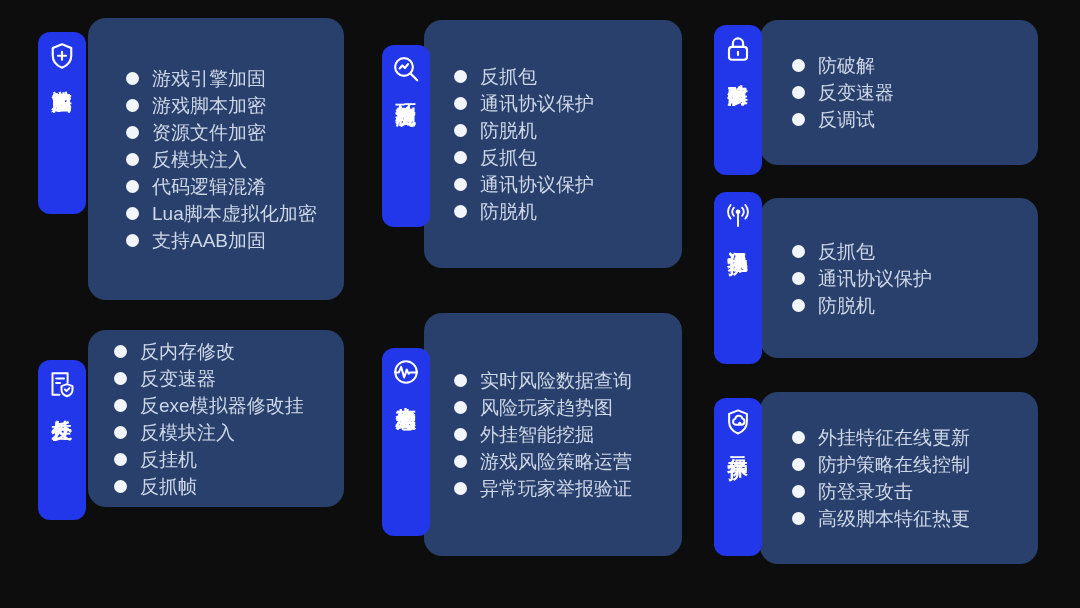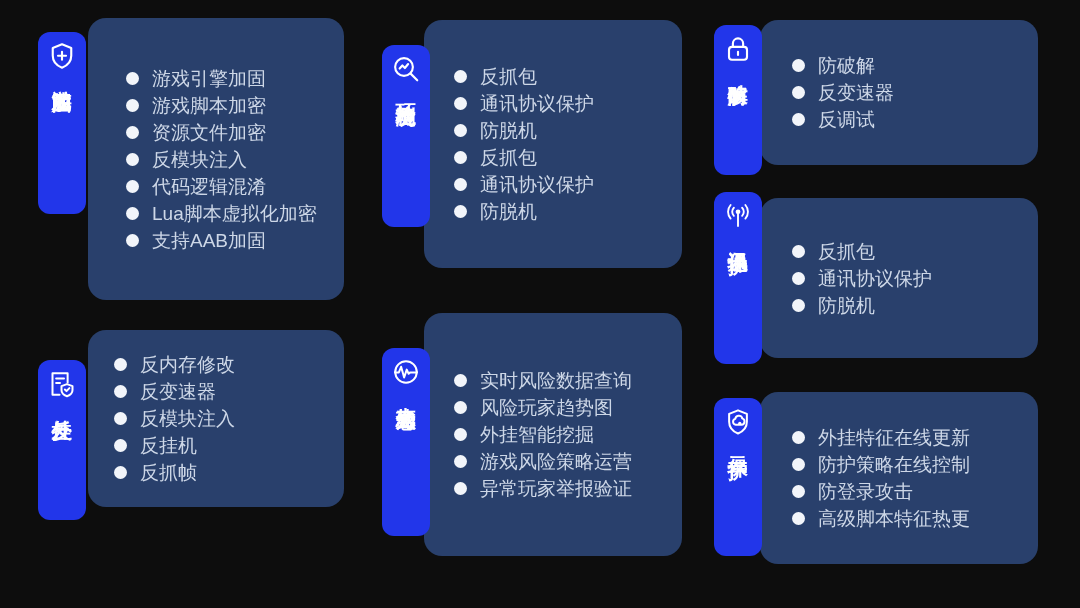--- a/index.html
+++ b/index.html
@@ -277,20 +277,24 @@
       <li class="feature-item">
           <span class="bullet"></span>
           <span class="item-text">反内存修改</span>
         </li>
       <li class="feature-item">
           <span class="bullet"></span>
           <span class="item-text">反变速器</span>
         </li>
       <li class="feature-item">
           <span class="bullet"></span>
+          <span class="item-text">反exe模拟器修改挂</span>
+        </li>
+      <li class="feature-item">
+          <span class="bullet"></span>
           <span class="item-text">反模块注入</span>
         </li>
       <li class="feature-item">
           <span class="bullet"></span>
           <span class="item-text">反挂机</span>
         </li>
       <li class="feature-item">
           <span class="bullet"></span>
           <span class="item-text">反抓帧</span>
         </li>

